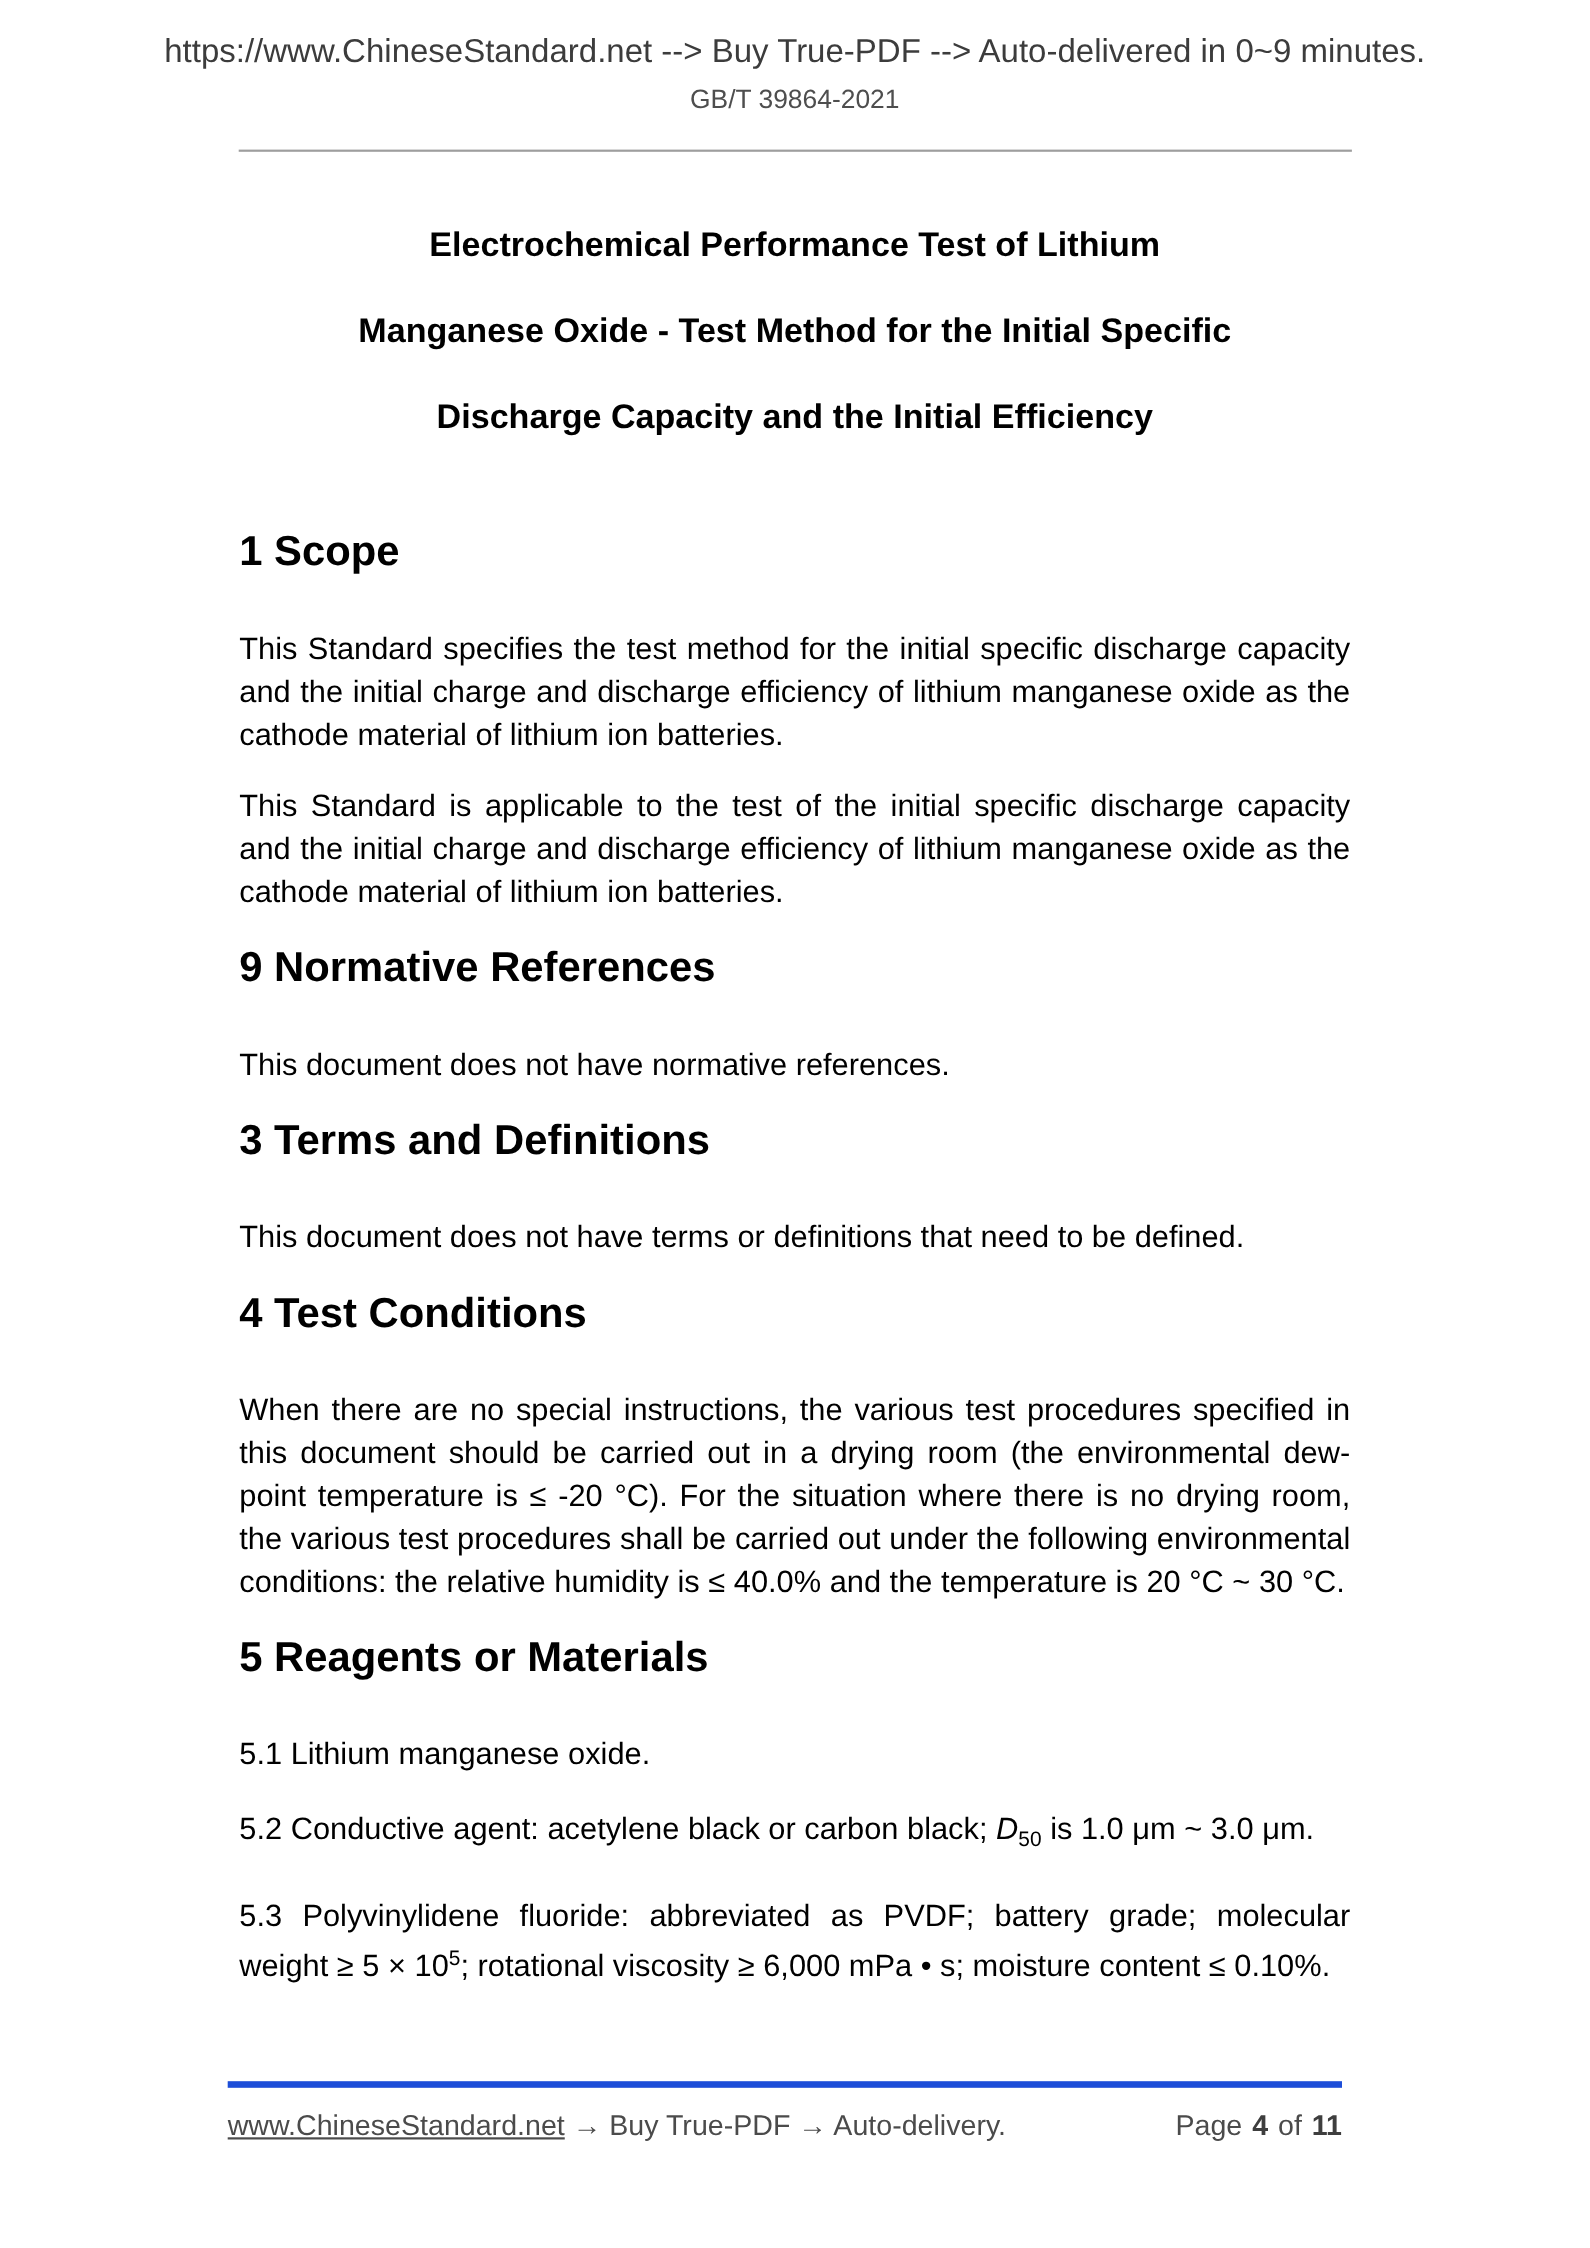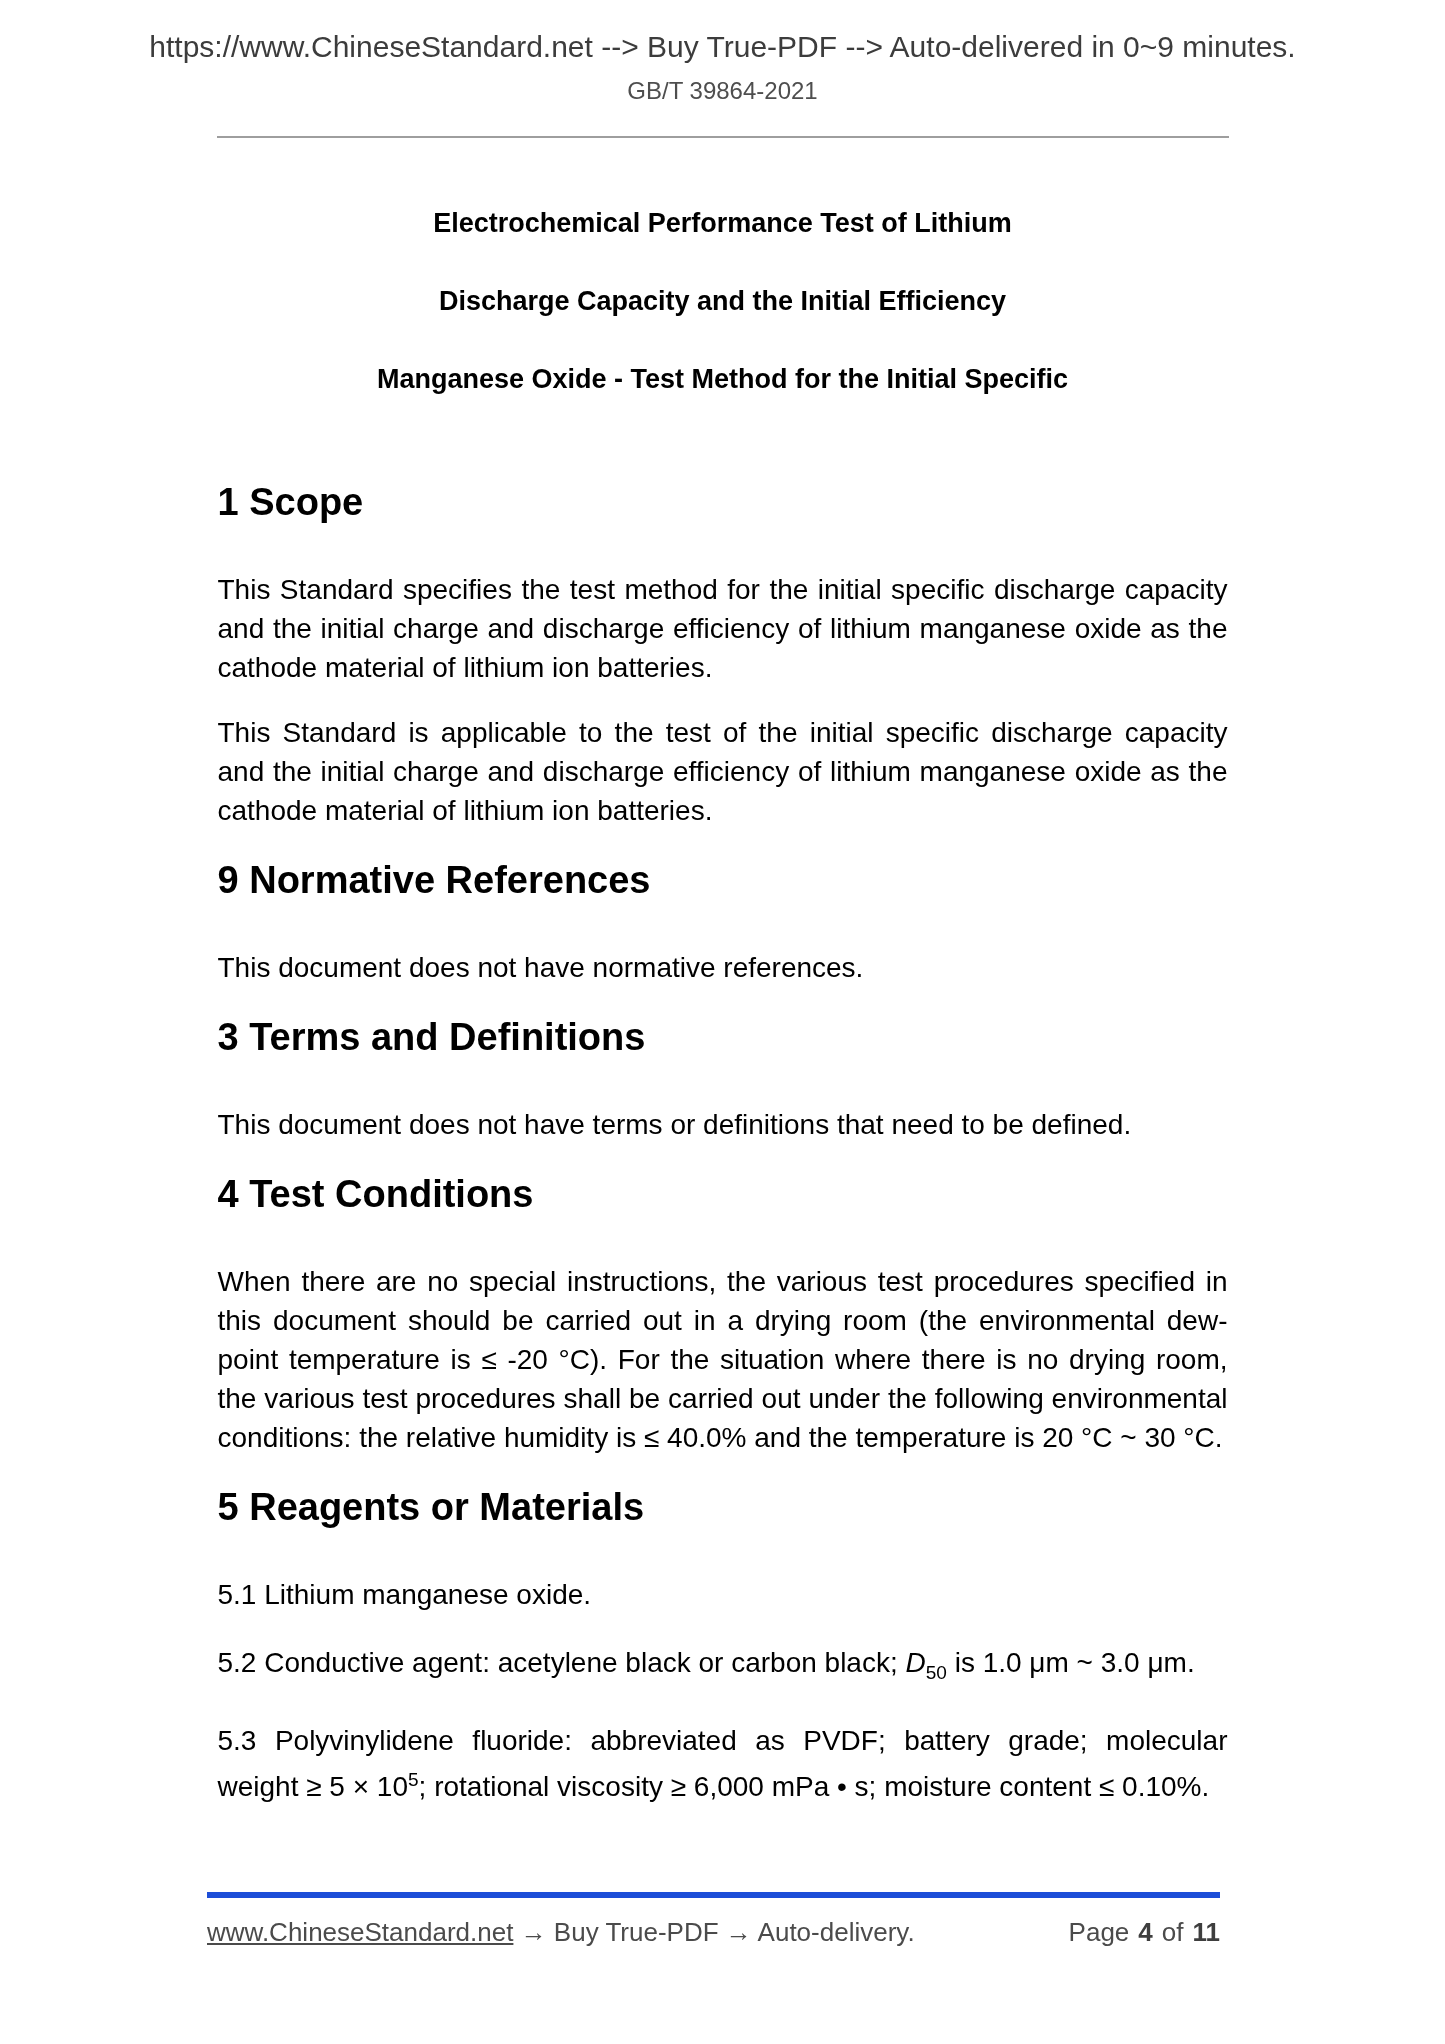--- a/index.html
+++ b/index.html
@@ -33,21 +33,21 @@
   }
   .content {
     width: 1010px;
     margin: 0 auto;
   }
   .doc-title {
     margin-top: 46px;
     margin-bottom: 60px;
     text-align: center;
     font-weight: bold;
-    font-size: 27px;
+    font-size: 31px;
     line-height: 78px;
     color: #000000;
   }
   h2.sec-heading {
     font-size: 38px;
     line-height: 48px;
     font-weight: bold;
     margin: 16px 0 44px 0;
     color: #000000;
   }
@@ -103,22 +103,22 @@
     <div class="header-line1">https://www.ChineseStandard.net --&gt; Buy True-PDF --&gt; Auto-delivered in 0~9 minutes.</div>
     <div class="header-line2">GB/T 39864-2021</div>
   </div>
 
   <div class="rule"></div>
 
   <div class="content">
 
     <div class="doc-title">
       <div>Electrochemical Performance Test of Lithium</div>
+      <div>Manganese Oxide - Test Method for the Initial Specific</div>
       <div>Discharge Capacity and the Initial Efficiency</div>
-      <div>Manganese Oxide - Test Method for the Initial Specific</div>
     </div>
 
     <h2 class="sec-heading">1 Scope</h2>
     <p class="body-par">This Standard specifies the test method for the initial specific discharge capacity and the initial charge and discharge efficiency of lithium manganese oxide as the cathode material of lithium ion batteries.</p>
     <p class="body-par">This Standard is applicable to the test of the initial specific discharge capacity and the initial charge and discharge efficiency of lithium manganese oxide as the cathode material of lithium ion batteries.</p>
 
     <h2 class="sec-heading">9 Normative References</h2>
     <p class="body-par">This document does not have normative references.</p>
 
     <h2 class="sec-heading">3 Terms and Definitions</h2>

